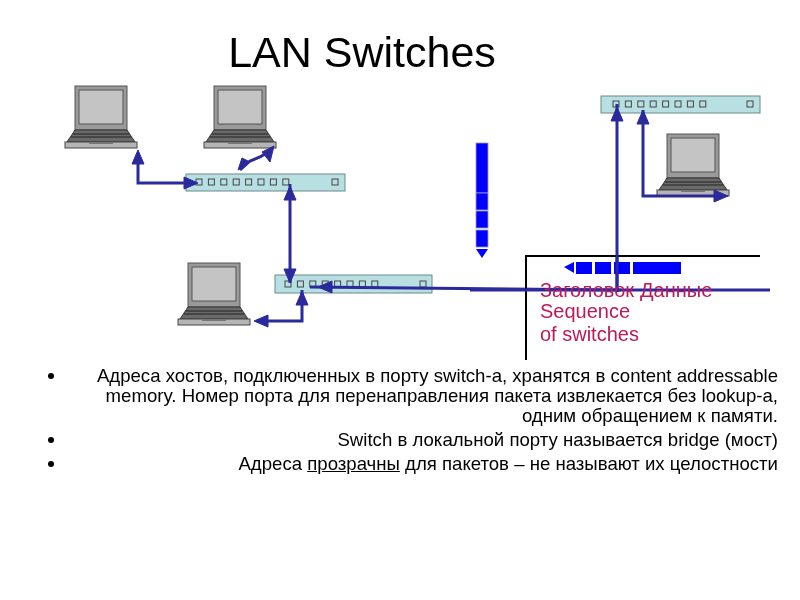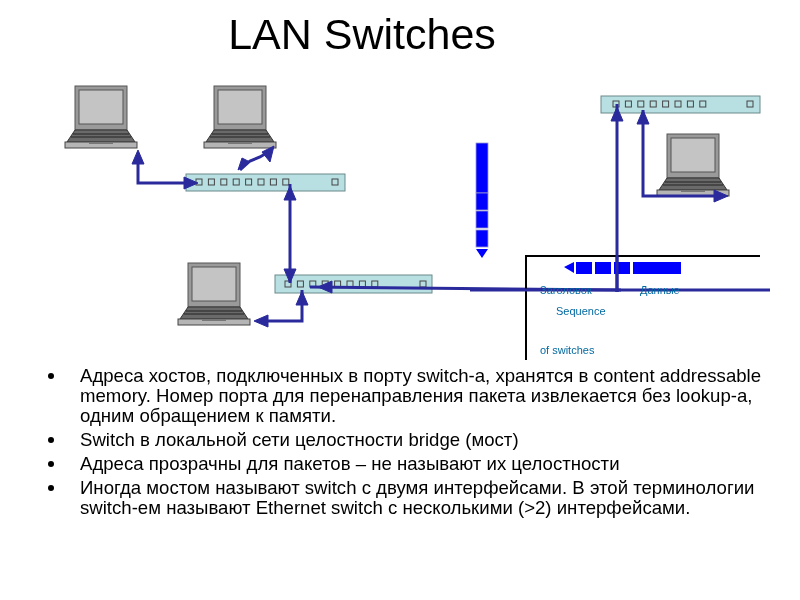--- a/index.html
+++ b/index.html
@@ -1,23 +1,23 @@
 <!DOCTYPE html>
 <html><head>
 <meta charset="utf-8">
 <style>
   html, body { margin:0; padding:0; background:#fff; }
   body { width:800px; height:600px; position:relative; overflow:hidden; font-family:"Liberation Sans", sans-serif; color:#000; }
-  #title { position:absolute; left:0; width:724px; top:6px; text-align:center; font-size:43px; line-height:56px; }
+  #title { position:absolute; left:0; width:724px; top:24px; text-align:center; font-size:43px; line-height:56px; }
   #diagram { position:absolute; left:0; top:0; width:800px; height:360px; }
-  .lbl { position:absolute; font-size:11px; line-height:19px; color:#0369a1; }
+  .lbl { position:absolute; font-size:20px; line-height:19px; color:#be185d; }
   #bullets { position:absolute; left:48px; top:366px; width:730px; margin:0; padding:0; list-style:none; font-size:18.6px; line-height:20px; }
-  #bullets li { position:relative; padding-left:32px; margin-bottom:4px; }
+  #bullets li { position:relative; padding-left:32px; margin-bottom:4px;text-align:right; }
   #bullets li .dot { position:absolute; left:0; top:7px; width:6px; height:6px; border-radius:50%; background:#000; }
-  .u { }
+  .u { text-decoration:underline; }
 </style>
 </head>
 <body>
 
 <div id="title">LAN Switches</div>
 
 <svg id="diagram" viewBox="0 0 800 360" xmlns="http://www.w3.org/2000/svg">
   <defs>
     <g id="laptop">
       <rect x="2" y="0" width="52" height="44" fill="#9a9a9a" stroke="#555" stroke-width="1"></rect>
@@ -121,21 +121,20 @@
     <rect x="595" y="262" width="16" height="12" fill="#0000ff"></rect>
     <rect x="614" y="262" width="16" height="12" fill="#0000ff"></rect>
     <rect x="633" y="262" width="48" height="12" fill="#0000ff"></rect>
   </g>
   <line x1="617" y1="255" x2="617" y2="292" stroke="#2a2a9c" stroke-width="3"></line>
   <line x1="470" y1="290" x2="621" y2="290" stroke="#2a2a9c" stroke-width="3"></line>
 </svg>
 
 <div class="lbl" style="left:540px;top:281px;">Заголовок</div>
 <div class="lbl" style="left:640px;top:281px;">Данные</div>
-<div class="lbl" style="left:540px;top:302px;margin-left:16px;">Sequence</div>
-<div class="lbl" style="left:540px;top:341px;">of switches</div>
+<div class="lbl" style="left:540px;top:302px;">Sequence</div>
+<div class="lbl" style="left:540px;top:325px;">of switches</div>
 
 <ul id="bullets">
   <li><span class="dot"></span><span>Адреса хостов, подключенных в порту switch-а, хранятся в content addressable memory. Номер порта для перенаправления пакета извлекается без lookup-а, одним обращением к памяти.</span></li>
-  <li><span class="dot"></span><span>Switch в локальной сети целостности bridge (мост)</span></li>
+  <li><span class="dot"></span><span>Switch в локальной порту называется bridge (мост)</span></li>
   <li><span class="dot"></span><span>Адреса </span><span class="u">прозрачны</span><span> для пакетов – не называют их целостности</span></li>
-  <li><span class="dot"></span><span>Иногда мостом называют switch с двумя интерфейсами. В этой терминологии switch-ем называют Ethernet switch с несколькими (&gt;2) интерфейсами.</span></li>
 </ul>
 
 </body></html>

